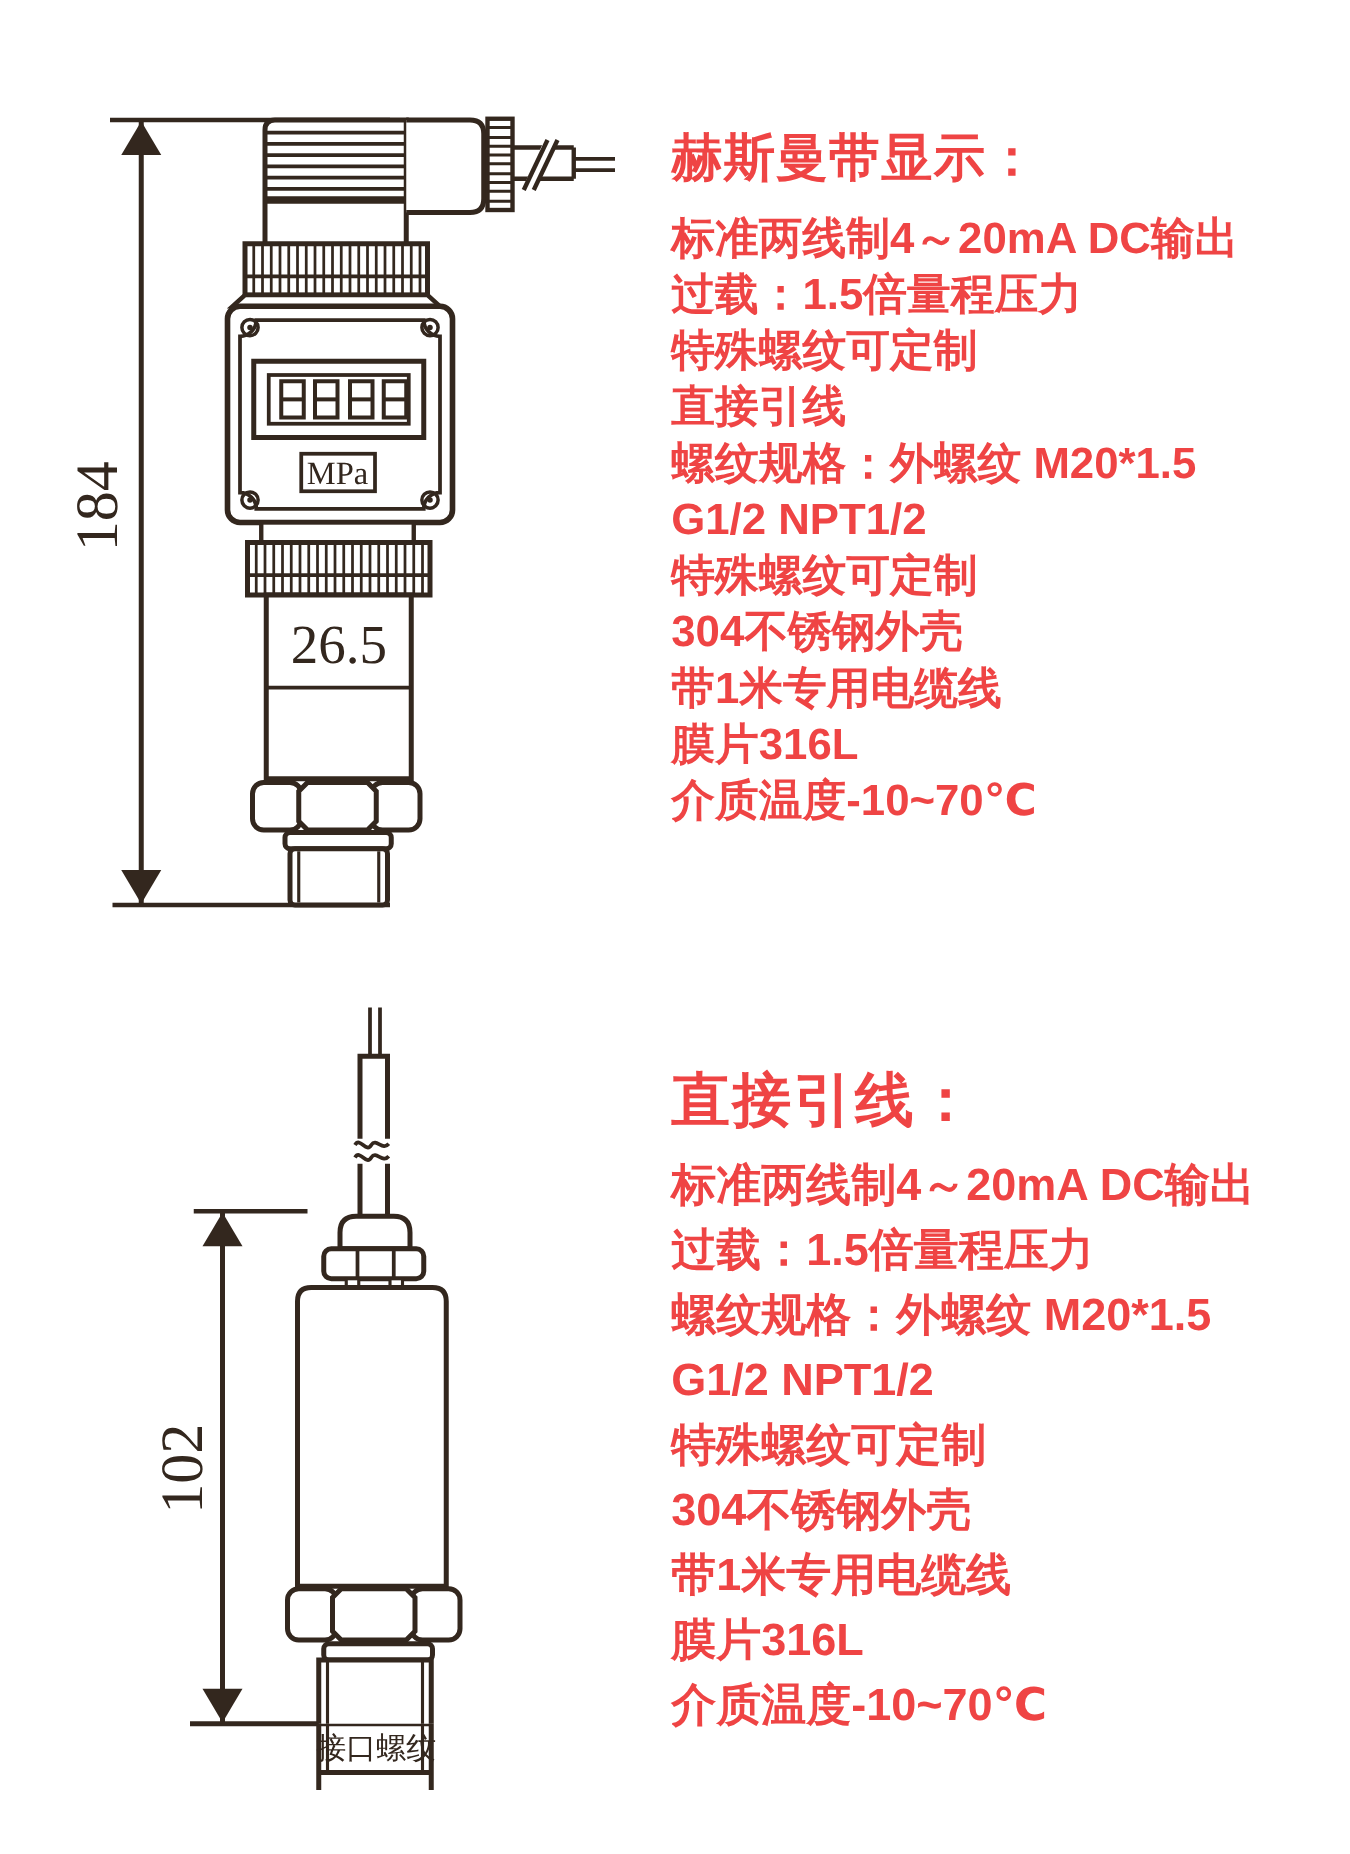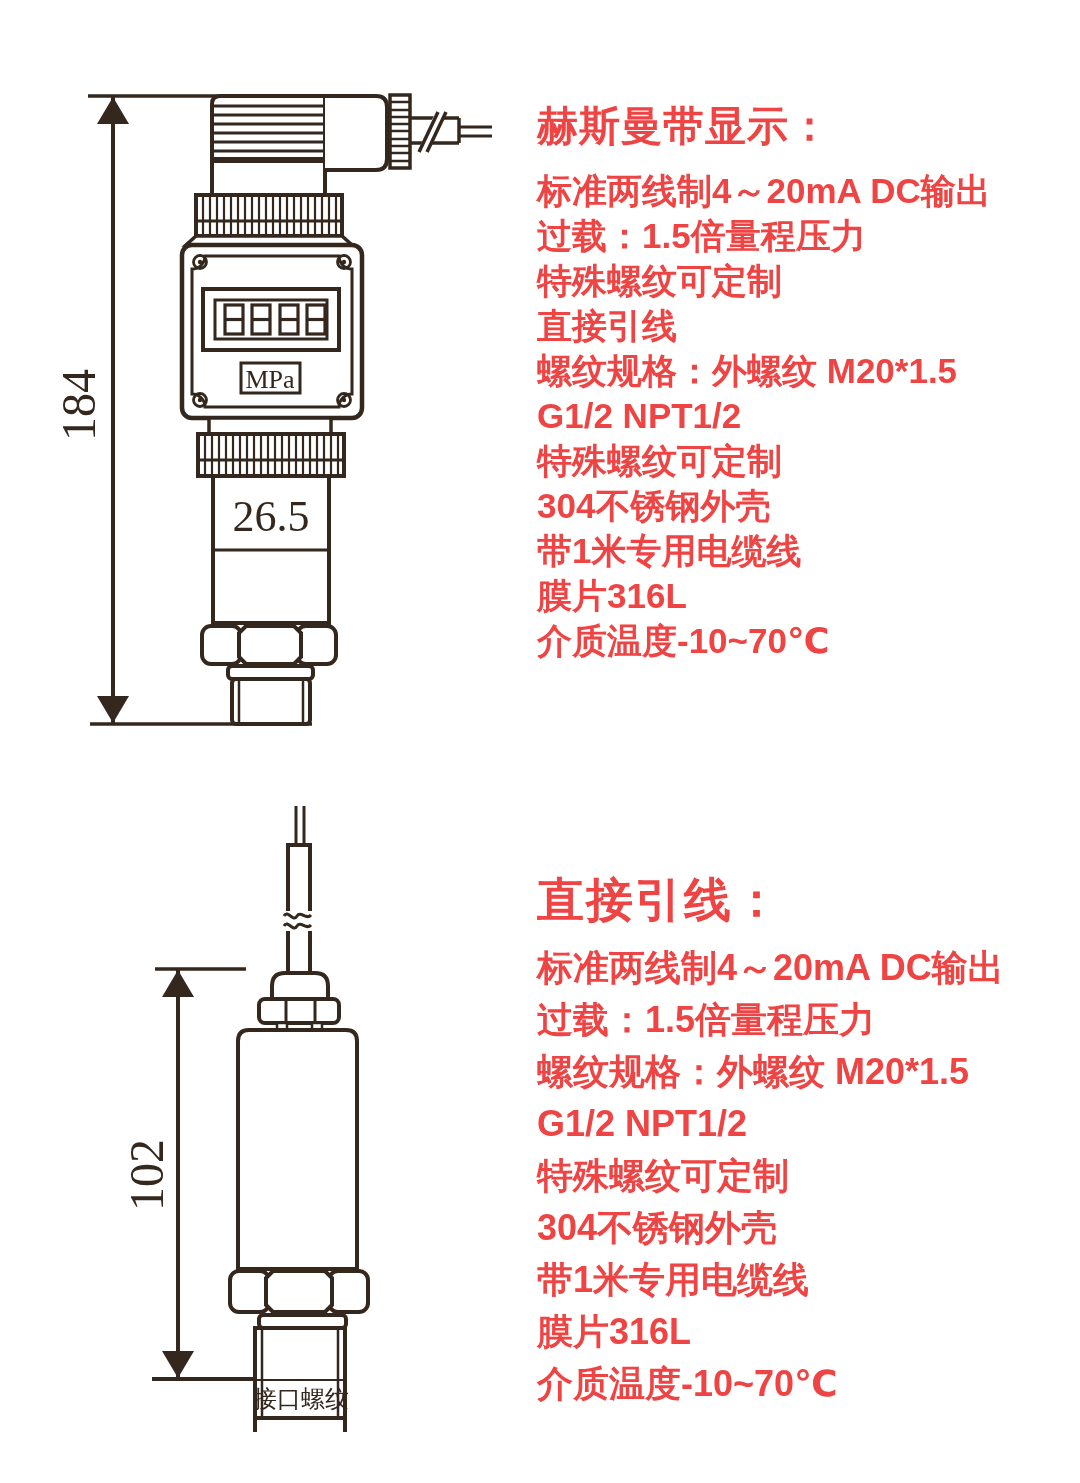--- a/index.html
+++ b/index.html
@@ -243,21 +243,21 @@
       <div class="spec-line">螺纹规格：外螺纹  M20*1.5</div>
       <div class="spec-line">G1/2 NPT1/2</div>
       <div class="spec-line">特殊螺纹可定制</div>
       <div class="spec-line">304不锈钢外壳</div>
       <div class="spec-line">带1米专用电缆线</div>
       <div class="spec-line">膜片316L</div>
       <div class="spec-line">介质温度-10~70℃</div>
     </div>
   </div>
 
-  <div id="spec-bottom" class="spec-block" style="left:537px;top:868px">
+  <div id="spec-bottom" class="spec-block" style="left:537px;top:848px">
     <h2>直接引线：</h2>
     <div>
       <div class="spec-line">标准两线制4～20mA DC输出</div>
       <div class="spec-line">过载：1.5倍量程压力</div>
       <div class="spec-line">螺纹规格：外螺纹 M20*1.5</div>
       <div class="spec-line">G1/2  NPT1/2</div>
       <div class="spec-line">特殊螺纹可定制</div>
       <div class="spec-line">304不锈钢外壳</div>
       <div class="spec-line">带1米专用电缆线</div>
       <div class="spec-line">膜片316L</div>

